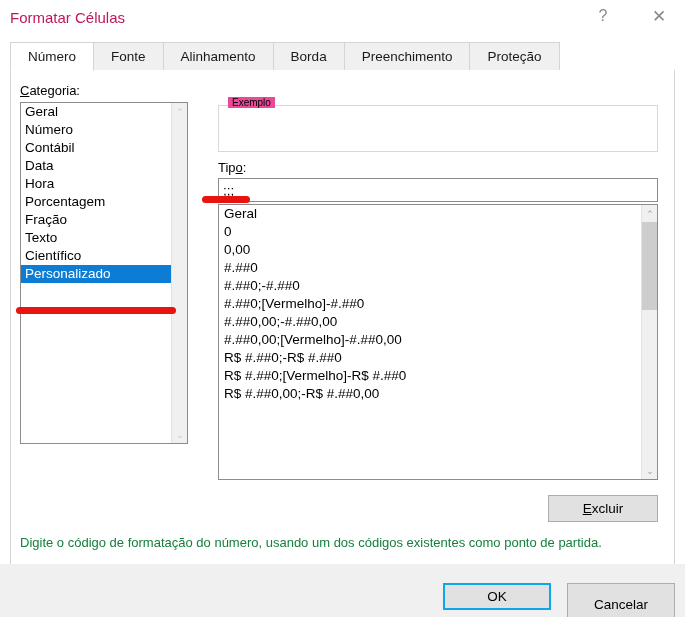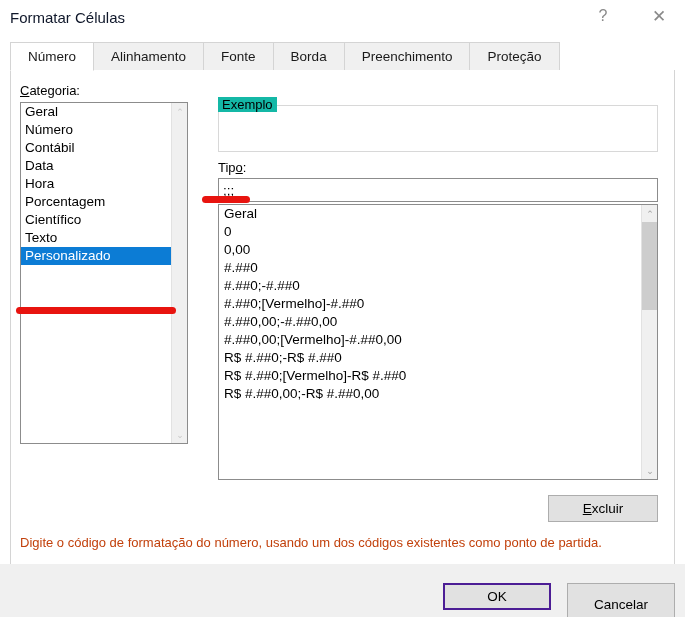--- a/index.html
+++ b/index.html
@@ -23,21 +23,21 @@
     left: 0; top: 0;
     width: 685px;
     height: 36px;
     background: #ffffff;
   }
   .titlebar-title {
     position: absolute;
     left: 10px;
     top: 9px;
     font-size: 15px;
-    color: #0f172a;
+    color: #be185d;
     white-space: nowrap;
   }
   .titlebar-btn {
     position: absolute;
     top: 0;
     width: 46px;
     height: 32px;
     display: flex;
     align-items: center;
     justify-content: center;
@@ -173,25 +173,25 @@
     position: absolute;
     left: 207px;
     top: 35px;
     width: 440px;
     height: 47px;
     border: 1px solid #d8d8d8;
     box-sizing: border-box;
   }
   .groupbox-title {
     position: absolute;
-    left: 207px;
+    left: 217px;
     top: 27px;
-    background: #14b8a6;
+    background: #ec4899;
     padding: 0 4px;
-    font-size: 13px;
+    font-size: 10px;
     color: #000;
   }
   .groupbox-body {
     position: absolute;
     left: 215px;
     top: 52px;
     font-size: 13px;
     color: #000;
     white-space: nowrap;
   }
@@ -262,40 +262,40 @@
     width: 110px;
     height: 27px;
   }
 
   .desc {
     position: absolute;
     left: 9px;
     top: 464px;
     width: 640px;
     font-size: 13px;
-    color: #c2410c;
+    color: #15803d;
     line-height: 17px;
   }
 
   
   .footer {
     position: absolute;
     left: 0;
     top: 564px;
     width: 685px;
     height: 53px;
     background: #f0f0f0;
   }
   .btn-ok {
     position: absolute;
     left: 443px;
     top: 583px;
     width: 108px;
     height: 27px;
-    border: 2px solid #4c1d95;
+    border: 2px solid #0ea5e9;
   }
   .btn-cancelar {
     position: absolute;
     left: 567px;
     top: 583px;
     width: 108px;
     height: 42px;
   }
 
   
@@ -320,41 +320,42 @@
 <body>
 
 <div class="titlebar">
   <div class="titlebar-title">Formatar Células</div>
   <div class="titlebar-btn help">?</div>
   <div class="titlebar-btn close">✕</div>
 </div>
 
 <div class="tabstrip">
   <div class="tab active">Número</div>
+  <div class="tab">Fonte</div>
   <div class="tab">Alinhamento</div>
-  <div class="tab">Fonte</div>
   <div class="tab">Borda</div>
   <div class="tab">Preenchimento</div>
   <div class="tab">Proteção</div>
 </div>
 
 <div class="panel">
 
   <div class="lbl lbl-categoria"><u>C</u><span>ategoria:</span></div>
 
   <div class="catlist">
     <div class="catlist-items" id="cat-items">
         <div class="cat-item">Geral</div>
         <div class="cat-item">Número</div>
         <div class="cat-item">Contábil</div>
         <div class="cat-item">Data</div>
         <div class="cat-item">Hora</div>
         <div class="cat-item">Porcentagem</div>
+        <div class="cat-item">Fração</div>
+        <div class="cat-item">Texto</div>
         <div class="cat-item">Científico</div>
-        <div class="cat-item">Texto</div>
         <div class="cat-item selected">Personalizado</div>
       </div>
     <div class="vscroll disabled">
       <div class="arrow up">⌃</div>
       <div class="arrow down">⌄</div>
     </div>
   </div>
 
   <div class="groupbox"></div>
   <div class="groupbox-title">Exemplo</div>

